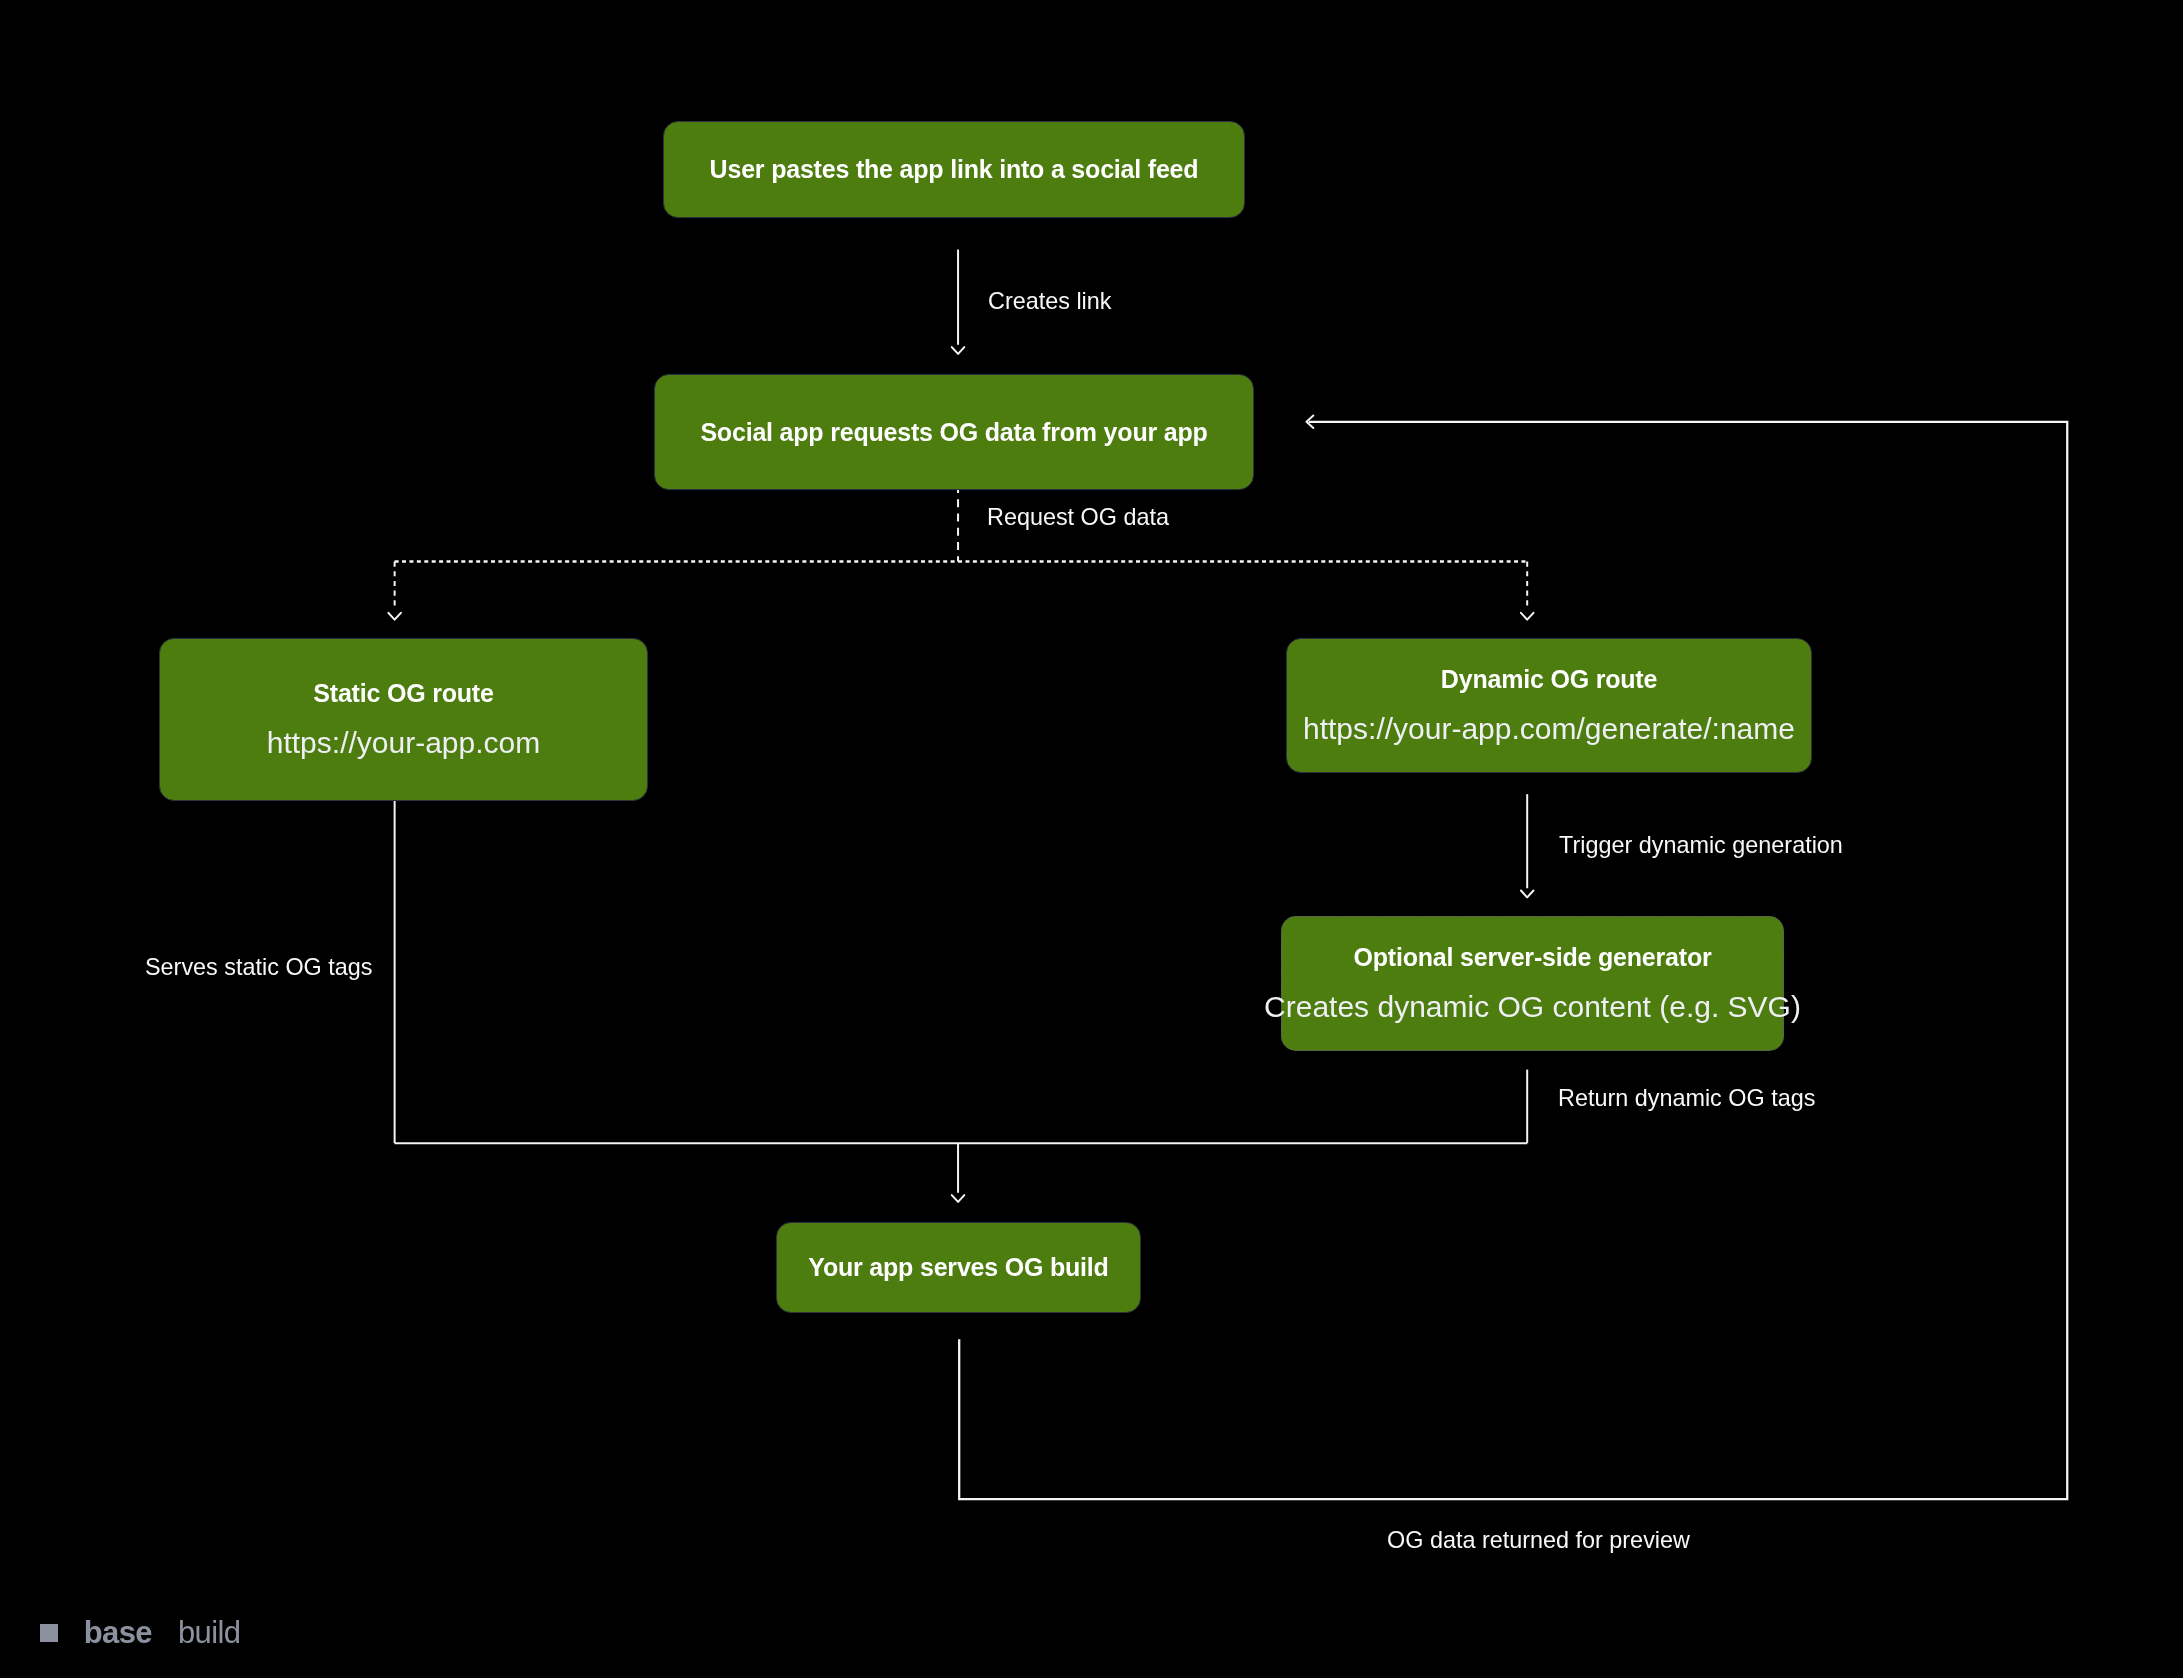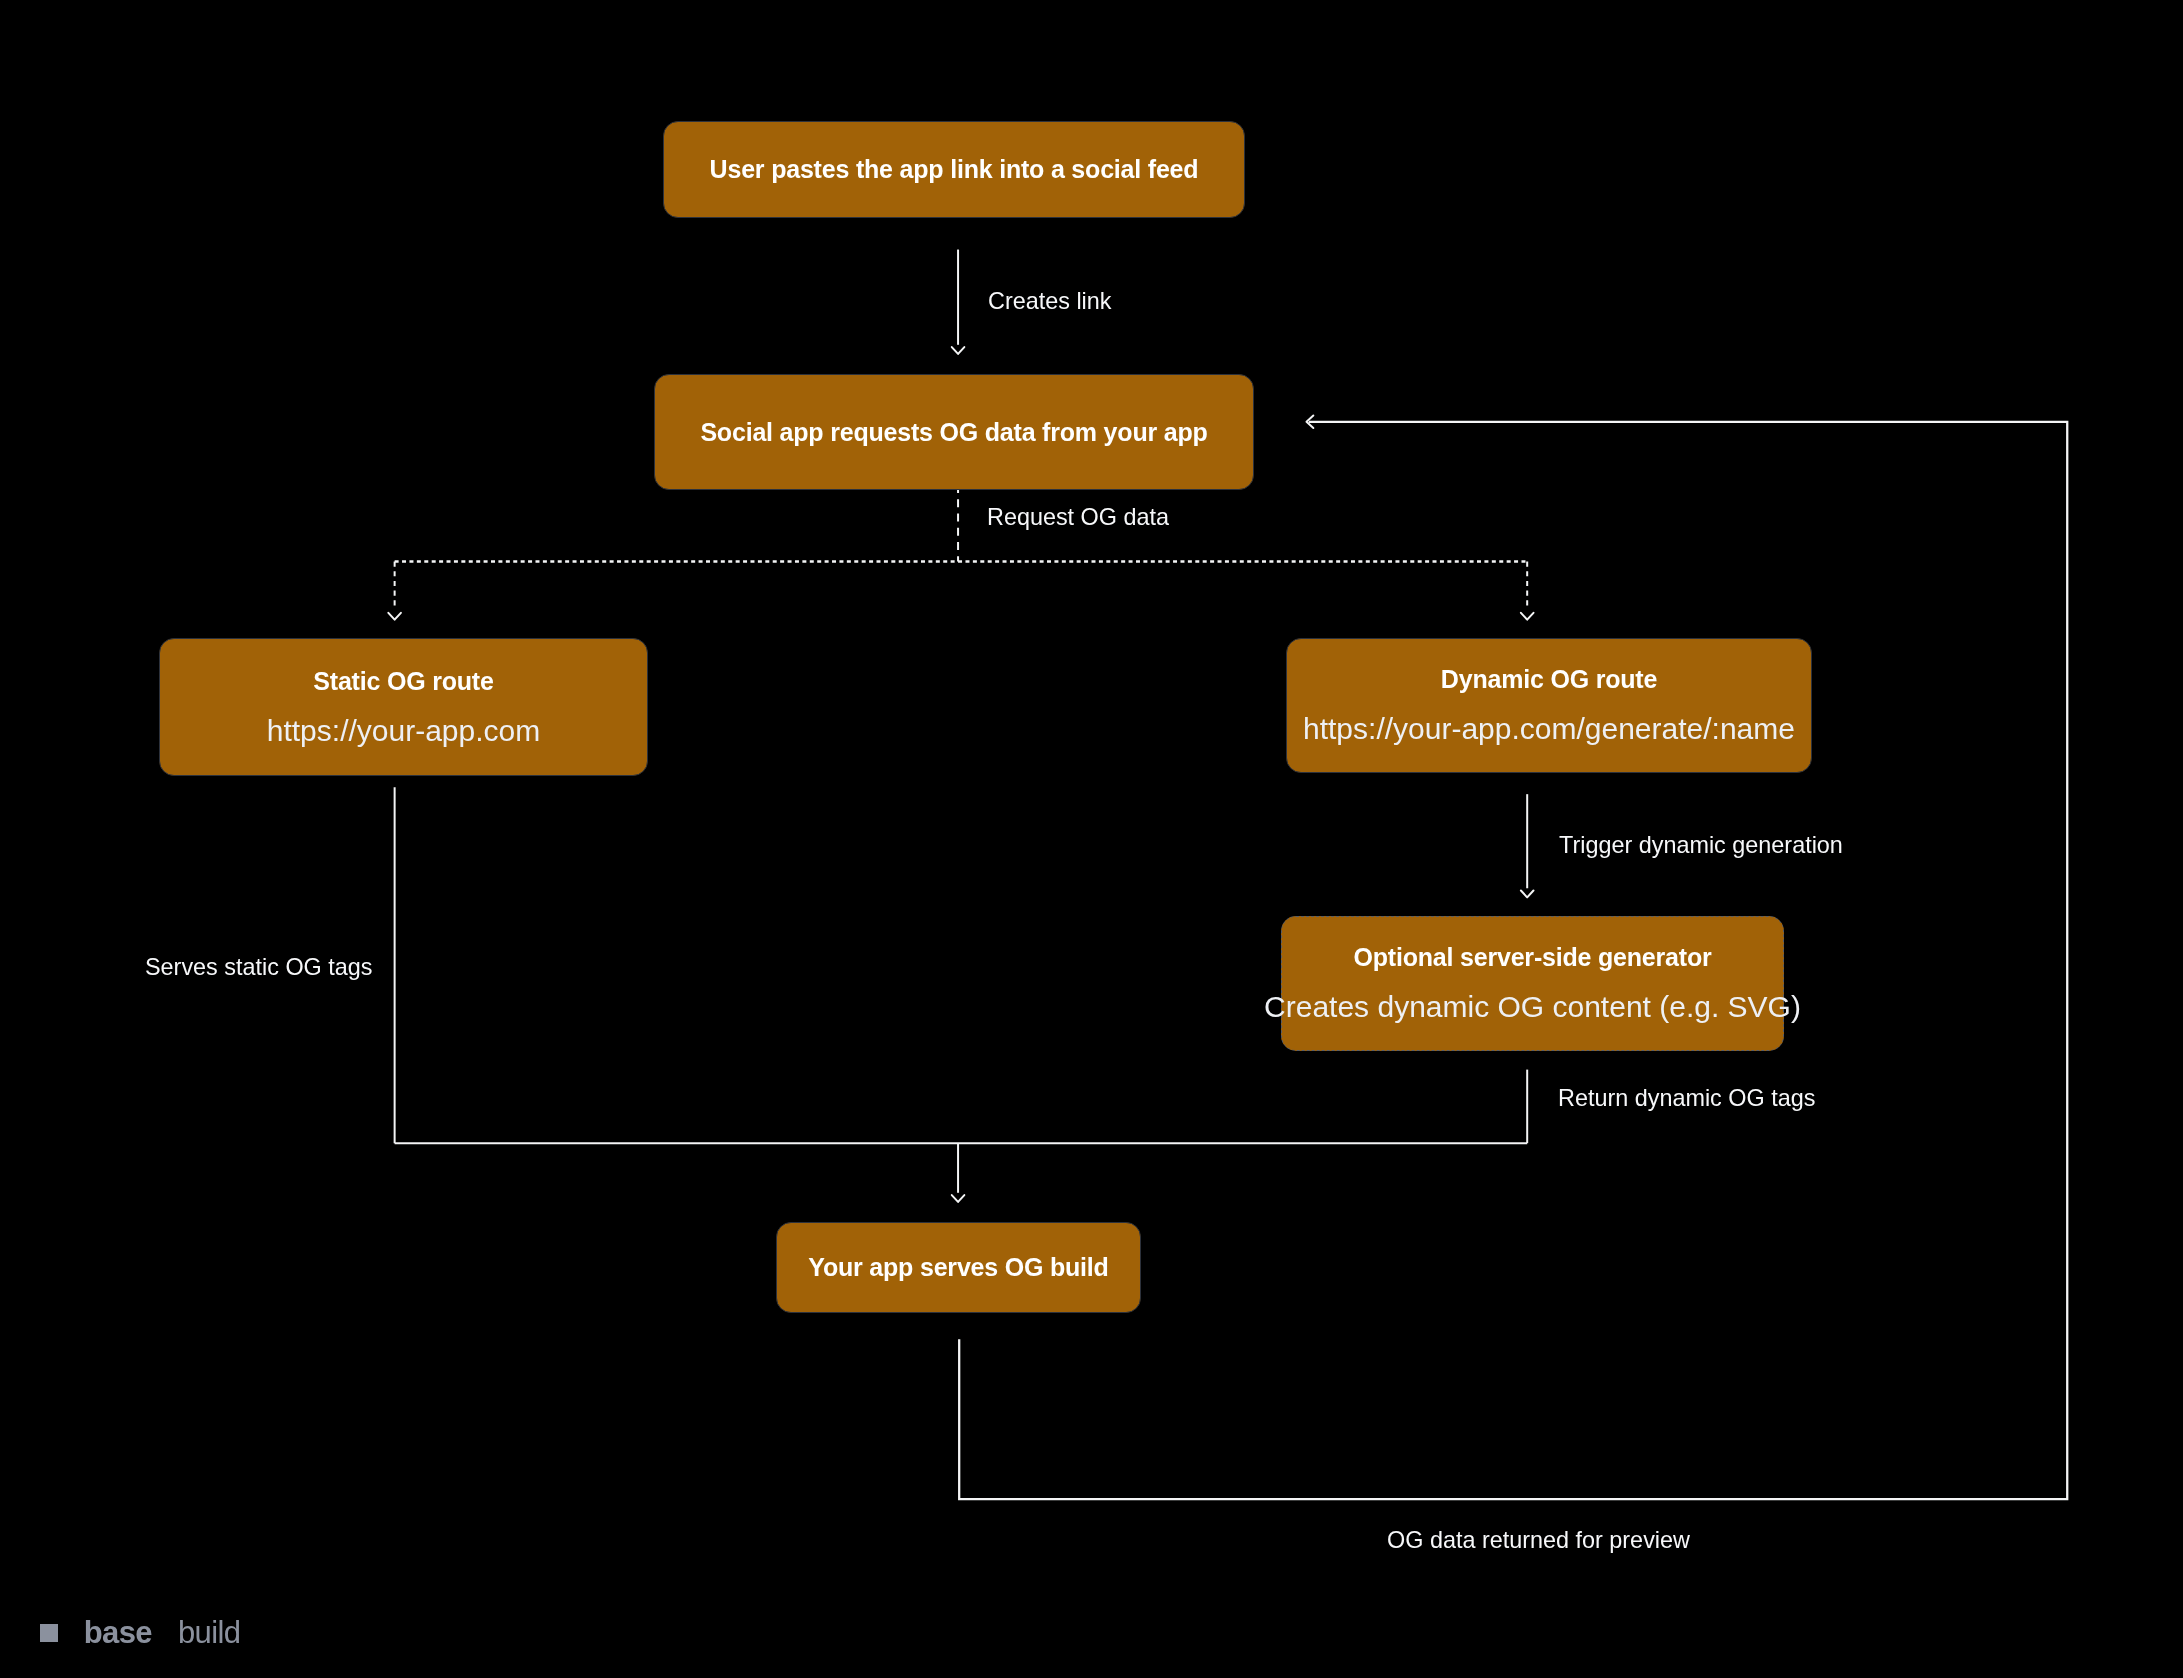--- a/index.html
+++ b/index.html
@@ -22,21 +22,21 @@
     left: 0; top: 0;
     width: 2183px; height: 1679px;
   }
   .connectors path {
     fill: none;
     stroke: #f4f5f6;
   }
   .node {
     position: absolute;
     box-sizing: border-box;
-    background: #a16207;
+    background: #4d7c0f;
     border: 1.7px solid #2c313b;
     border-radius: 15px;
     display: flex;
     flex-direction: column;
     align-items: center;
     justify-content: center;
     gap: 18px;
     white-space: nowrap;
   }
   .node.dashed {
@@ -116,21 +116,21 @@
   </svg>
 
   <div class="node" style="left:663px; top:121px; width:582px; height:97px;">
     <span class="node-title">User pastes the app link into a social feed</span>
   </div>
 
   <div class="node" style="left:654px; top:374px; width:600px; height:116px;">
     <span class="node-title">Social app requests OG data from your app</span>
   </div>
 
-  <div class="node" style="left:159px; top:638px; width:489px; height:138px;">
+  <div class="node" style="left:159px; top:638px; width:489px; height:163px;">
     <span class="node-title">Static OG route</span>
     <span class="node-subtitle">https://your-app.com</span>
   </div>
 
   <div class="node" style="left:1286px; top:638px; width:526px; height:135px;">
     <span class="node-title">Dynamic OG route</span>
     <span class="node-subtitle">https://your-app.com/generate/:name</span>
   </div>
 
   <div class="node dashed" style="left:1281px; top:916px; width:503px; height:135px;">

